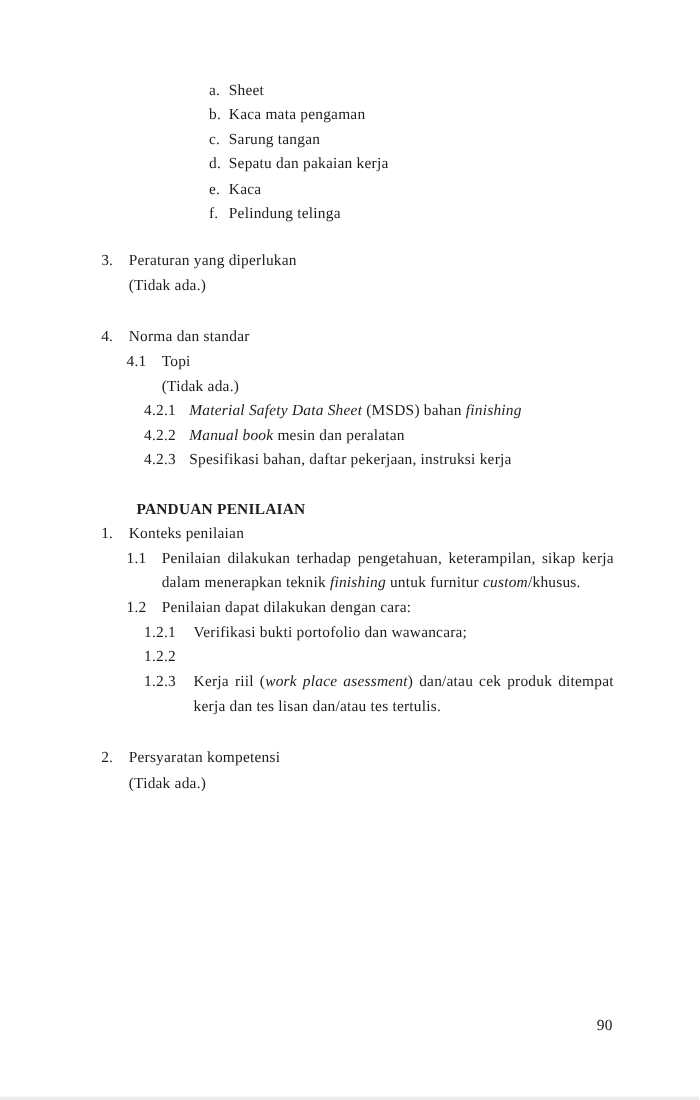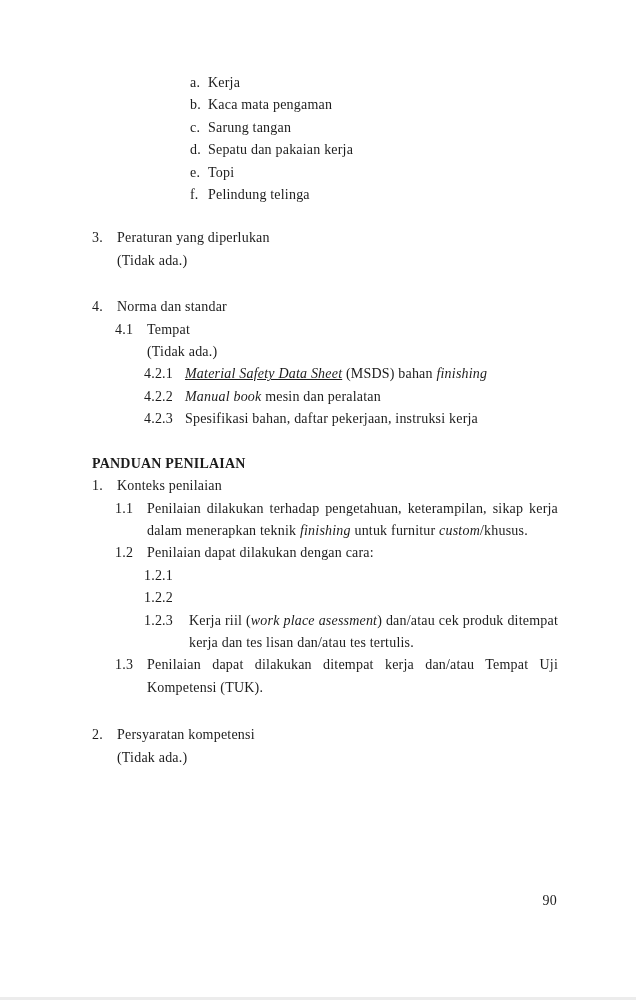--- a/index.html
+++ b/index.html
@@ -28,95 +28,95 @@
   
   .l1 .lbl { width: 25px; }
   .note-l1 { margin-left: 25px; }
 
   
   .l2 { margin-left: 23px; justify-content: center; }
   .l2 .lbl { width: 32px; }
   .note-l2 { margin-left: 55px; }
 
   
-  .l3 { margin-left: 52px; }
+  .l3 { margin-left: 39px; }
   .l3 .lbl { width: 41px; }
   .l3b .lbl { width: 45px; }
 
   .justify .txt { text-align: justify; }
 
   .sp-a { margin-top: 21px; }
   .sp-b { margin-top: 24px; }
   .sp-c { margin-top: 22px; }
   .sp-d { margin-top: 25px; }
 
-  .heading { font-weight: bold; }
+  .heading { font-weight: bold; margin-left: 32px; }
 
   .page-number {
     position: absolute;
-    top: 890px;
+    top: 922px;
     right: 79px;
   }
   .bottom-edge {
     position: absolute;
     left: 0;
     bottom: 0;
     width: 100%;
     height: 3px;
     background: #ececec;
   }
 </style>
 </head>
 <body>
 
 <div class="page">
 
   <div class="row ppe">
     <span class="lbl">a.</span>
-    <span class="txt">Kerja</span>
+    <span class="txt">Sheet</span>
   </div>
   <div class="row ppe">
     <span class="lbl">b.</span>
     <span class="txt">Kaca mata pengaman</span>
   </div>
   <div class="row ppe">
     <span class="lbl">c.</span>
     <span class="txt">Sarung tangan</span>
   </div>
   <div class="row ppe">
     <span class="lbl">d.</span>
     <span class="txt">Sepatu dan pakaian kerja</span>
   </div>
   <div class="row ppe">
     <span class="lbl">e.</span>
-    <span class="txt">Topi</span>
+    <span class="txt">Kaca</span>
   </div>
   <div class="row ppe">
     <span class="lbl">f.</span>
     <span class="txt">Pelindung telinga</span>
   </div>
 
   <div class="row l1 sp-a">
     <span class="lbl">3.</span>
     <span class="txt">Peraturan yang diperlukan</span>
   </div>
   <div class="note-l1">(Tidak ada.)</div>
 
   <div class="row l1 sp-b">
     <span class="lbl">4.</span>
     <span class="txt">Norma dan standar</span>
   </div>
   <div class="row l2">
     <span class="lbl">4.1</span>
-    <span class="txt">Tempat</span>
+    <span class="txt">Topi</span>
   </div>
   <div class="note-l2">(Tidak ada.)</div>
   <div class="row l3">
     <span class="lbl">4.2.1</span>
-    <span class="txt"><span style="font-style: italic; text-decoration: underline;">Material Safety Data Sheet</span><span> (MSDS) bahan </span><span style="font-style: italic;">finishing</span></span>
+    <span class="txt"><span style="font-style: italic;">Material Safety Data Sheet</span><span> (MSDS) bahan </span><span style="font-style: italic;">finishing</span></span>
   </div>
   <div class="row l3">
     <span class="lbl">4.2.2</span>
     <span class="txt"><span style="font-style: italic;">Manual book</span><span> mesin dan peralatan</span></span>
   </div>
   <div class="row l3">
     <span class="lbl">4.2.3</span>
     <span class="txt"><span>Spesifikasi bahan, daftar pekerjaan, instruksi kerja</span></span>
   </div>
 
@@ -129,31 +129,28 @@
   <div class="row l2 justify">
     <span class="lbl">1.1</span>
     <span class="txt"><span>Penilaian dilakukan terhadap pengetahuan, keterampilan, sikap kerja dalam menerapkan teknik </span><span style="font-style: italic;">finishing</span><span> untuk furnitur </span><span style="font-style: italic;">custom</span><span>/khusus.</span></span>
   </div>
   <div class="row l2">
     <span class="lbl">1.2</span>
     <span class="txt">Penilaian dapat dilakukan dengan cara:</span>
   </div>
   <div class="row l3 l3b">
     <span class="lbl">1.2.1</span>
+    <span class="txt"><span>Verifikasi bukti portofolio dan wawancara;</span></span>
   </div>
   <div class="row l3 l3b">
     <span class="lbl">1.2.2</span>
   </div>
   <div class="row l3 l3b justify">
     <span class="lbl">1.2.3</span>
     <span class="txt"><span>Kerja riil (</span><span style="font-style: italic;">work place asessment</span><span>) dan/atau cek produk ditempat kerja dan tes lisan dan/atau tes tertulis.</span></span>
-  </div>
-  <div class="row l2 justify">
-    <span class="lbl">1.3</span>
-    <span class="txt"><span>Penilaian dapat dilakukan ditempat kerja dan/atau Tempat Uji Kompetensi (TUK).</span></span>
   </div>
 
   <div class="row l1 sp-d">
     <span class="lbl">2.</span>
     <span class="txt">Persyaratan kompetensi</span>
   </div>
   <div class="note-l1">(Tidak ada.)</div>
 
   <div class="page-number">90</div>
   <div class="bottom-edge"></div>

